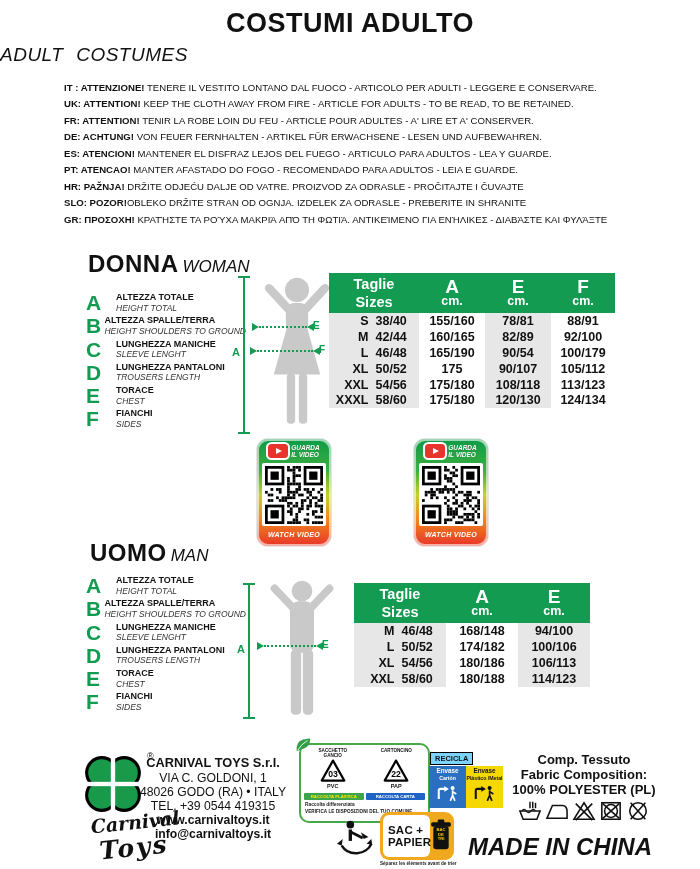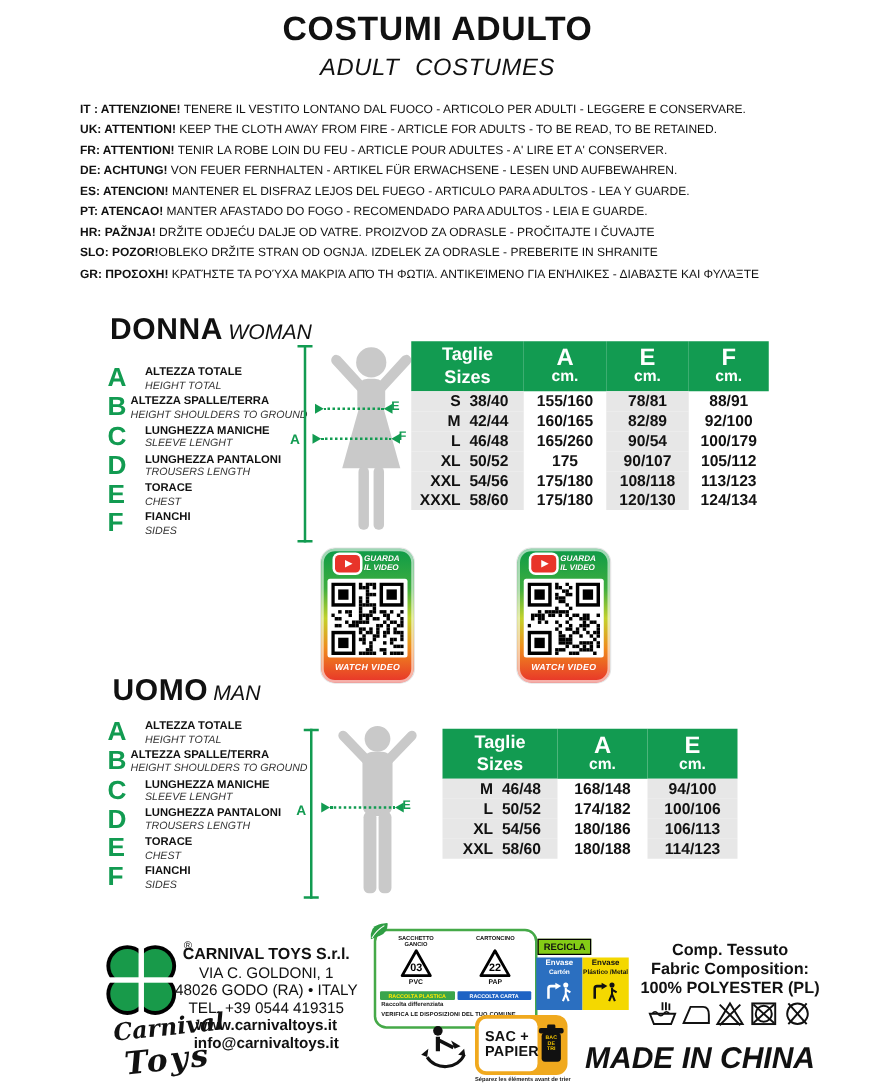--- a/index.html
+++ b/index.html
@@ -2,21 +2,21 @@
 <html><head>
 <meta charset="utf-8">
 <style>
   html,body{margin:0;padding:0;background:#fff;}
   #page{position:relative;width:700px;height:869px;background:#fff;overflow:hidden;
         font-family:"Liberation Sans",sans-serif;color:#111;}
 
   
   .title{position:absolute;top:8px;left:0;width:100%;text-align:center;
          font-size:27px;font-weight:800;letter-spacing:.5px;}
-  .subtitle{position:absolute;top:44px;left:0;width:100%;text-align:center;
+  .subtitle{position:absolute;top:44px;left:0;width:100%;text-align:left;
             font-size:19px;font-style:italic;font-weight:500;word-spacing:7px;letter-spacing:.5px;}
 
   
   #warnings{position:absolute;left:64px;top:80px;width:590px;}
   .warn{font-size:9.6px;line-height:16.45px;white-space:nowrap;}
   .warn b{font-weight:700;text-align:center;}
 
   
   .sec-head{position:absolute;white-space:nowrap;}
   .sec-it{font-size:24px;font-weight:800;letter-spacing:.5px;}
@@ -92,21 +92,21 @@
   .loop .mat{font-size:5.5px;font-weight:800;line-height:5px;}
   .eco-chips{position:absolute;top:48px;left:3px;right:3px;display:flex;gap:2px;}
   .chip{flex:1;font-size:4.3px;font-weight:800;text-align:center;padding:1.2px 0;border-radius:1px;}
   .chip.pl{background:#3aa54b;color:#ffe800;}
   .chip.ca{background:#1f63c4;color:#fff;}
   .eco-note1{position:absolute;top:57px;left:4px;font-size:4.8px;font-weight:700;color:#222;}
   .eco-note2{position:absolute;top:64px;left:4px;font-size:4.6px;font-weight:700;letter-spacing:.1px;}
 
   #recicla{position:absolute;left:429px;top:747px;width:76px;}
   .rec-title{display:inline-block;border:1.6px solid #000;font-size:7.5px;font-weight:800;
-             padding:1px 4px;background:#84cc16;margin-left:1px;}
+             padding:1px 4px;background:#7dd3fc;margin-left:1px;}
   .rec-panels{display:flex;margin-top:1px;}
   .rec-panel{width:37px;height:42px;text-align:center;padding-top:2px;box-sizing:border-box;}
   .rec-panel.blue{background:#2b6fc0;color:#fff;}
   .rec-panel.yellow{background:#f4d800;color:#111;}
   .rec-l1{font-size:6.3px;font-weight:800;line-height:6.5px;}
   .rec-l2{font-size:5.2px;font-weight:700;line-height:6px;}
   .rec-panel svg{width:24px;height:19px;margin-top:3px;}
 
   #composition{position:absolute;left:505px;top:752px;width:158px;text-align:center;}
   #composition .cmp{font-size:13px;font-weight:800;line-height:15px;}
@@ -295,21 +295,21 @@
             <td>88/91</td>
           </tr>
         <tr>
             <td class="shade cell-size"><span class="sz">M</span><span class="eu">42/44</span></td>
             <td>160/165</td>
             <td class="shade">82/89</td>
             <td>92/100</td>
           </tr>
         <tr>
             <td class="shade cell-size"><span class="sz">L</span><span class="eu">46/48</span></td>
-            <td>165/260</td>
+            <td>165/190</td>
             <td class="shade">90/54</td>
             <td>100/179</td>
           </tr>
         <tr>
             <td class="shade cell-size"><span class="sz">XL</span><span class="eu">50/52</span></td>
             <td>175</td>
             <td class="shade">90/107</td>
             <td>105/112</td>
           </tr>
         <tr>

